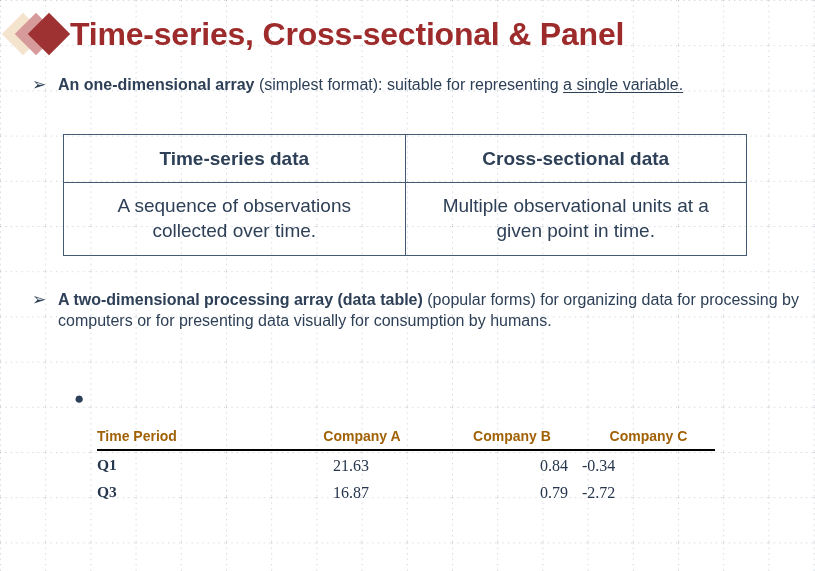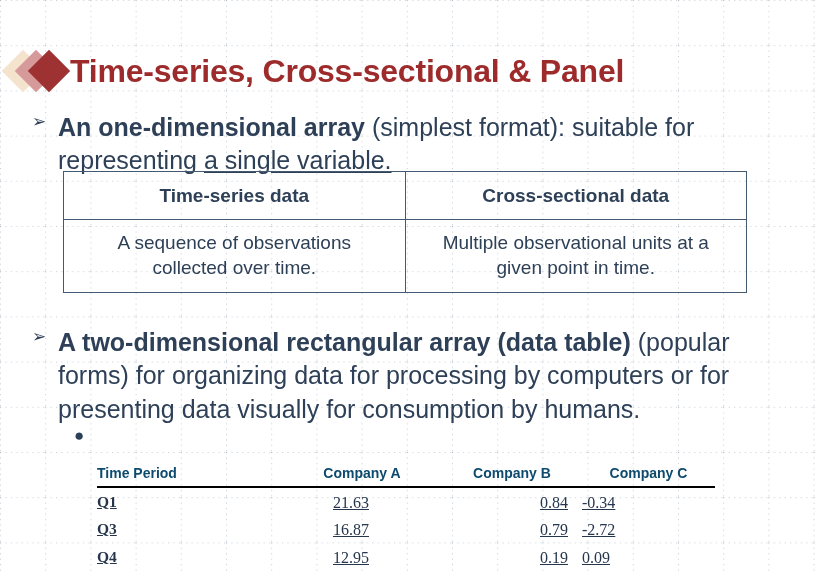--- a/index.html
+++ b/index.html
@@ -22,21 +22,20 @@
     inset: 0;
     pointer-events: none;
     z-index: 0;
   }
 
   
   #slide {
     position: absolute;
     inset: 0;
     z-index: 1;
-    margin-top: 37px;
   }
 
   
   .title-row {
     position: absolute;
     left: 0px;
     top: 8px;
     height: 52px;
     display: flex;
     align-items: center;
@@ -83,21 +82,21 @@
   .arrow-marker {
     width: 26px;
     font-size: 17px;
   }
   .dot-marker {
     width: 24px;
     font-size: 17px;
     text-align: left;
   }
   .bullet .btext {
-    font-size: 25px;
+    font-size: 16px;
     line-height: 1.33;
     color: #2e4057;
   }
   .b { font-weight: bold; }
   .u { text-decoration: underline; text-underline-offset: 2px; }
 
   #bullet-one  { left: 32px; top: 74px;  width: 760px; }
   #bullet-two  { left: 32px; top: 289px; width: 775px; }
   #bullet-three{ left: 74px; top: 388px; width: 720px; }
 
@@ -138,36 +137,35 @@
     top: 428px;
     width: 618px;
     border-collapse: collapse;
     table-layout: fixed;
     font-family: "Liberation Serif", serif;
   }
   #panel-table th {
     font-family: "Liberation Sans", sans-serif;
     font-size: 14px;
     font-weight: bold;
-    color: #0c4a6e;
+    color: #a16207;
     padding: 0 0 5px 0;
     border-bottom: 2.6px solid #000000;
     white-space: nowrap;
   }
   #panel-table th.c-period { text-align: left;   width: 185px; }
   #panel-table th.c-a      { text-align: center; width: 160px; }
   #panel-table th.c-b      { text-align: center; width: 140px; }
   #panel-table th.c-c      { text-align: center; width: 133px; }
 
   #panel-table td {
     font-size: 16px;
     color: #26364d;
     padding: 4.5px 0 4px 0;
     line-height: 1.2;
-    text-decoration: underline;
   }
   #panel-table td.period {
     text-align: left;
     font-weight: bold;
     font-size: 15.5px;
     font-family: "Liberation Serif", serif;
   }
   #panel-table td.num-a { text-align: center; padding-right: 22px; }
   #panel-table td.num-b { text-align: right; padding-right: 14px; }
   #panel-table td.num-c { text-align: left; padding-right: 18px; }
@@ -214,21 +212,21 @@
       <tr>
         <td>A sequence of observations collected over time.</td>
         <td>Multiple observational units at a given point in time.</td>
       </tr>
     </tbody>
   </table>
 
   <div class="bullet" id="bullet-two">
     <span class="marker arrow-marker">➢</span>
     <span class="btext">
-      <span class="b">A two-dimensional rectangular array (data table)</span><span> (popular forms) for organizing data for processing by computers or for presenting data visually for consumption by humans.</span>
+      <span class="b">A two-dimensional processing array (data table)</span><span> (popular forms) for organizing data for processing by computers or for presenting data visually for consumption by humans.</span>
     </span>
   </div>
 
   <div class="bullet" id="bullet-three">
     <span class="marker dot-marker">●</span>
   </div>
 
   <table id="panel-table">
     <thead>
       <tr>
@@ -244,22 +242,16 @@
         <td class="num-a">21.63</td>
         <td class="num-b">0.84</td>
         <td class="num-c">-0.34</td>
       </tr>
       <tr>
         <td class="period">Q3</td>
         <td class="num-a">16.87</td>
         <td class="num-b">0.79</td>
         <td class="num-c">-2.72</td>
       </tr>
-      <tr>
-        <td class="period">Q4</td>
-        <td class="num-a">12.95</td>
-        <td class="num-b">0.19</td>
-        <td class="num-c">0.09</td>
-      </tr>
     </tbody>
   </table>
 
 </div>
 
 </body></html>

